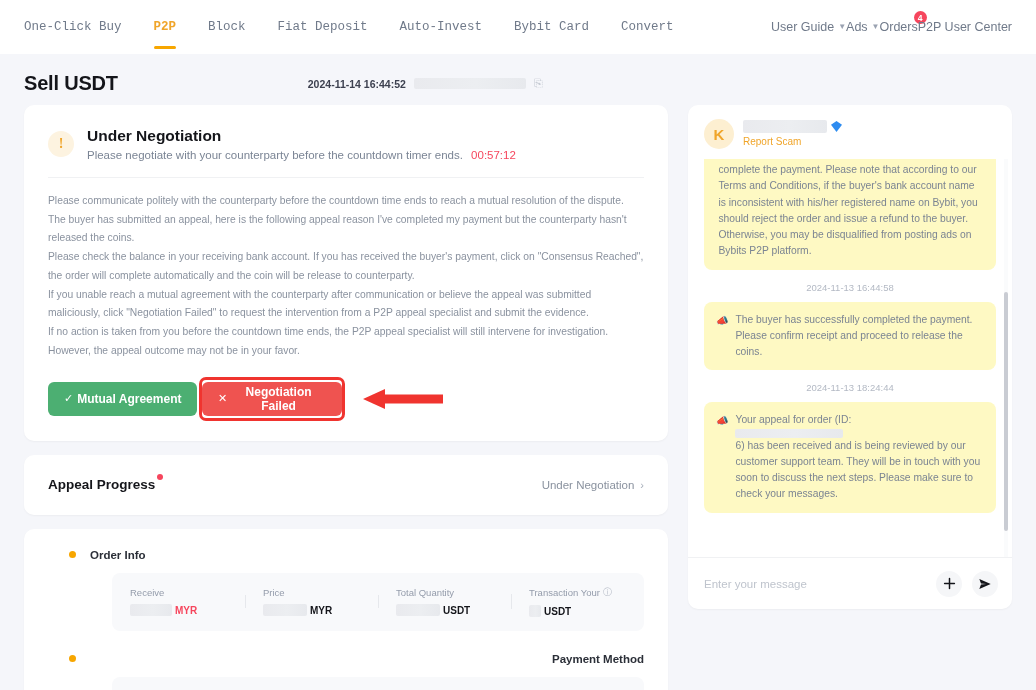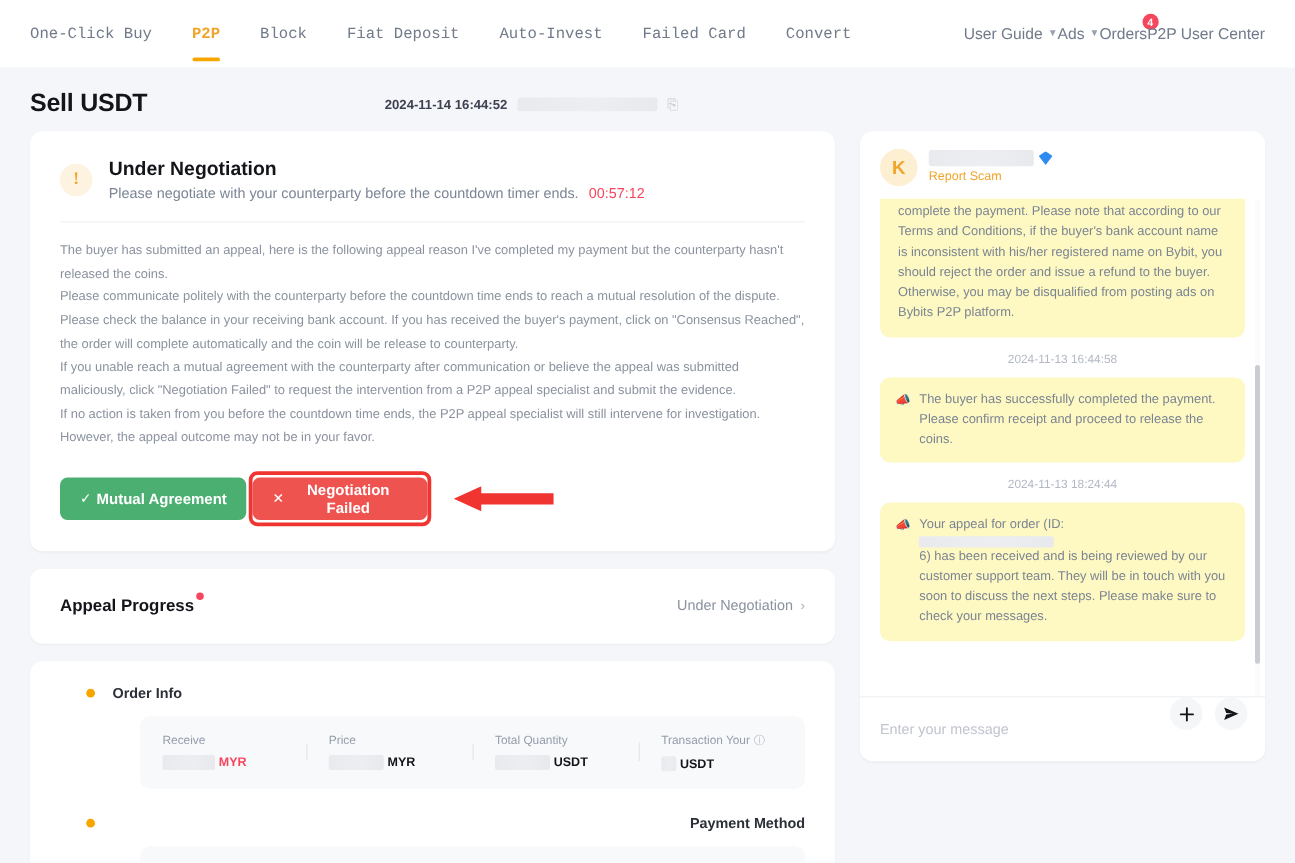--- a/index.html
+++ b/index.html
@@ -195,21 +195,21 @@
     position: absolute; right: 4px; top: 133px;
     width: 4px; height: 239px; background: #c9ccd3; border-radius: 2px;
   }
   .sbar-track {
     position: absolute; right: 4px; top: 0; bottom: 0;
     width: 4px; background: #fafbfc;
   }
 
   .chat-foot {
     flex: none; height: 52px; border-top: 1px solid #f0f1f3;
-    display: flex; padding: 0 14px 0 16px; gap: 10px;
+    display: flex; align-items: center; padding: 0 14px 0 16px; gap: 10px;
   }
   .msg-input {
     flex: 1; border: none; outline: none; font-size: 11.5px;
     color: #2b2f38; background: transparent;
     font-family: "Liberation Sans", sans-serif;
   }
   .msg-input::placeholder { color: #bfc4cd; }
   .rnd-btn {
     width: 26px; height: 26px; border-radius: 50%; background: #f5f6f8;
     display: flex; align-items: center; justify-content: center;
@@ -230,21 +230,21 @@
     <div class="nav-item">
         <span>Block</span>
       </div>
     <div class="nav-item">
         <span>Fiat Deposit</span>
       </div>
     <div class="nav-item">
         <span>Auto-Invest</span>
       </div>
     <div class="nav-item">
-        <span>Failed Card</span>
+        <span>Bybit Card</span>
       </div>
     <div class="nav-item">
         <span>Convert</span>
       </div>
   </div>
 
   <div class="nav-right">
     <div class="nav-item">
       <span>User Guide</span>
       <span class="caret">▼</span>
@@ -286,22 +286,22 @@
           <div class="neg-sub">
             <span>Please negotiate with your counterparty before the countdown timer ends.</span>
             <span class="timer">00:57:12</span>
           </div>
         </div>
       </div>
 
       <div class="divider"></div>
 
       <div class="body-text">
+        <p>Please communicate politely with the counterparty before the countdown time ends to reach a mutual resolution of the dispute.</p>
         <p>The buyer has submitted an appeal, here is the following appeal reason I've completed my payment but the counterparty hasn't released the coins.</p>
-        <p>Please communicate politely with the counterparty before the countdown time ends to reach a mutual resolution of the dispute.</p>
         <p>Please check the balance in your receiving bank account. If you has received the buyer's payment, click on "Consensus Reached", the order will complete automatically and the coin will be release to counterparty.</p>
         <p>If you unable reach a mutual agreement with the counterparty after communication or believe the appeal was submitted maliciously, click "Negotiation Failed" to request the intervention from a P2P appeal specialist and submit the evidence.</p>
         <p>If no action is taken from you before the countdown time ends, the P2P appeal specialist will still intervene for investigation. However, the appeal outcome may not be in your favor.</p>
       </div>
 
       <div class="actions">
         <button class="btn btn-green">
           <span class="gl">✓</span>
           <span>Mutual Agreement</span>
         </button>

